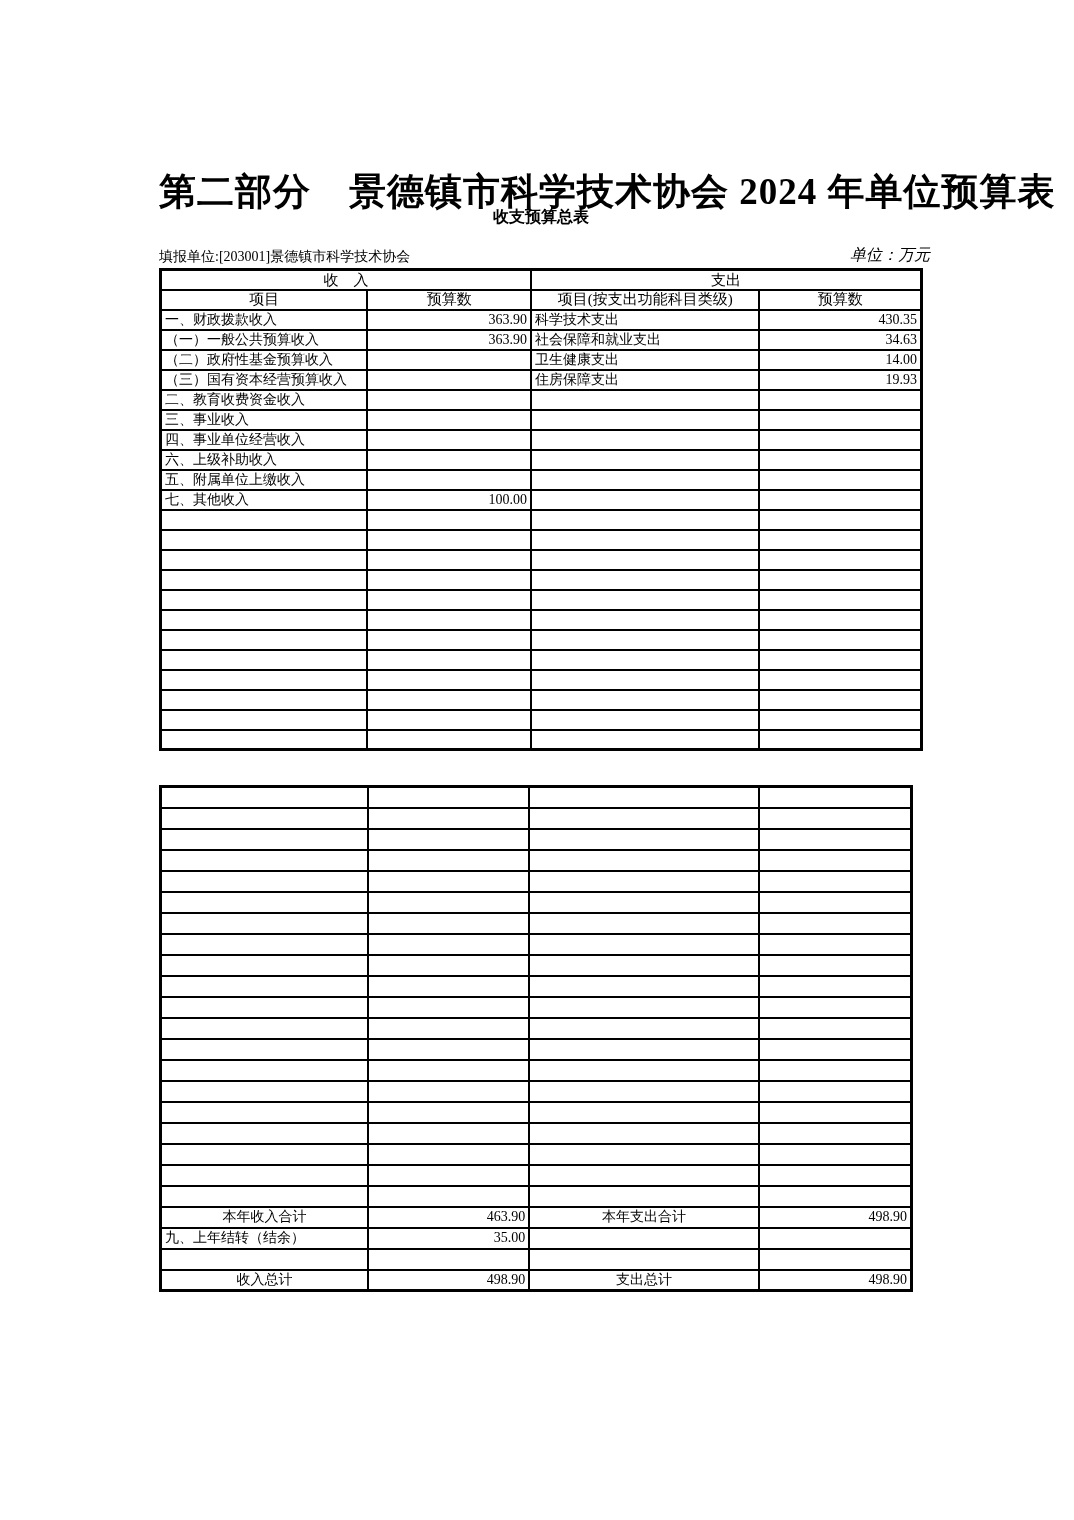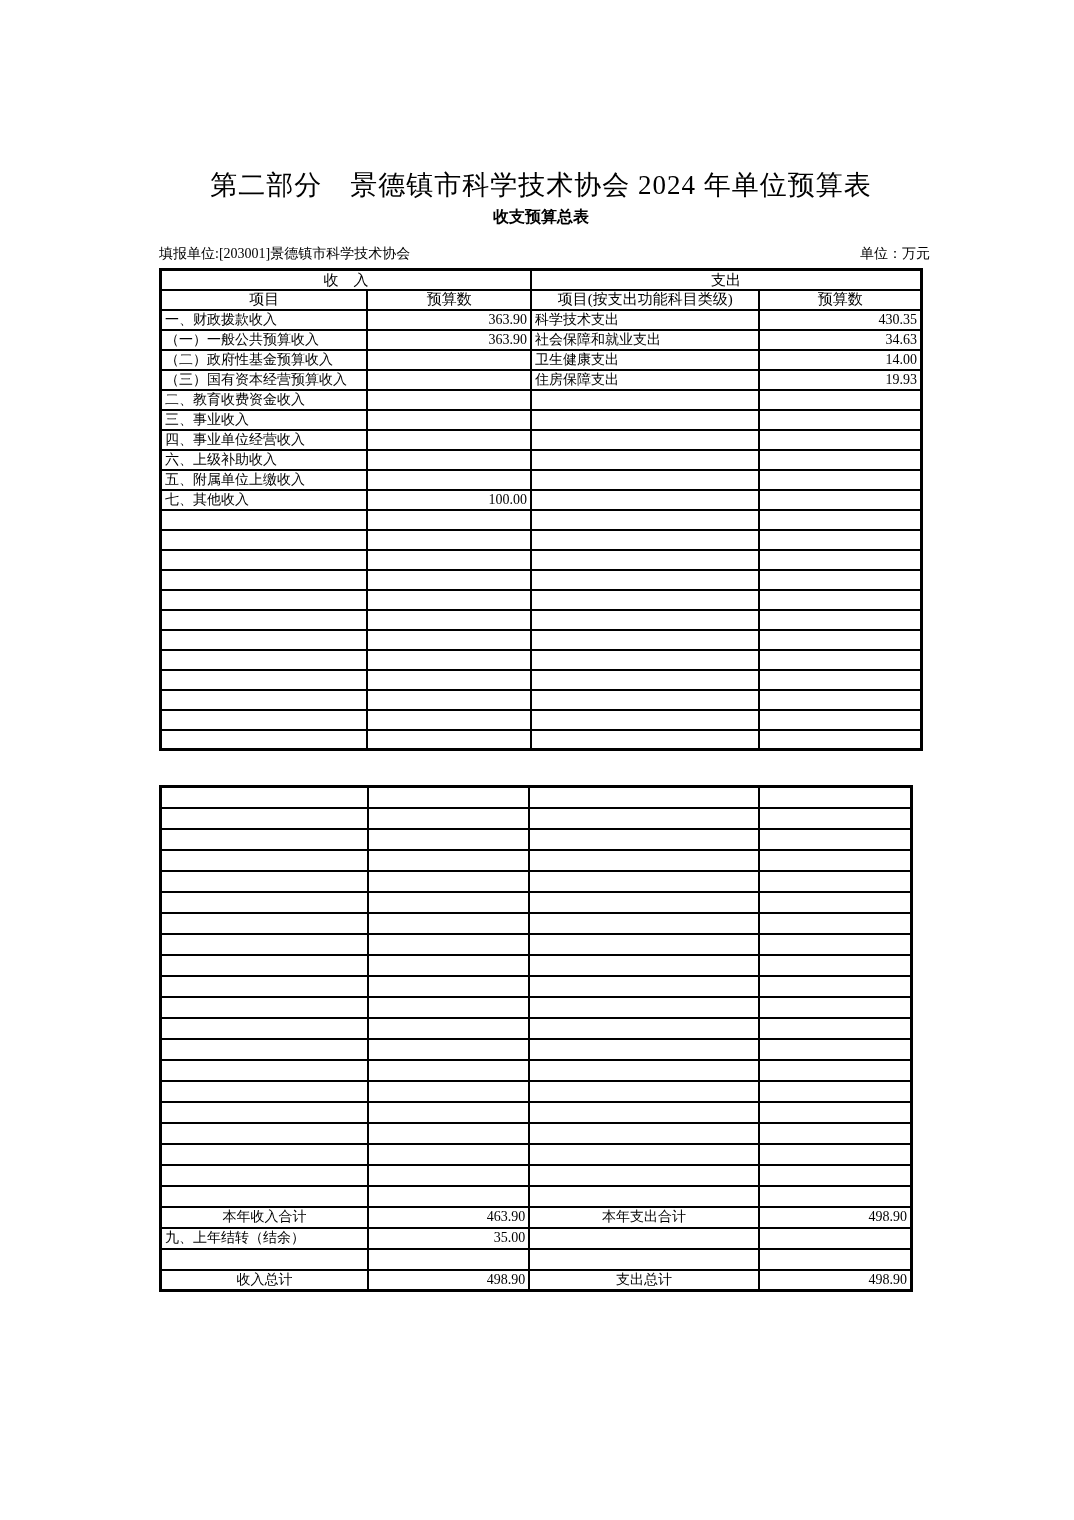--- a/index.html
+++ b/index.html
@@ -6,33 +6,33 @@
   html, body { margin: 0; padding: 0; background: #ffffff; }
   body {
     width: 1074px; height: 1520px;
     font-family: "Liberation Serif", "DejaVu Serif", serif;
     color: #000;
   }
   .sheet { position: relative; width: 1074px; height: 1520px; background: #fff; overflow: hidden; }
 
   .title {
     position: absolute; top: 167px; left: 159px; width: 764px;
-    text-align: center; font-size: 27px; font-weight: normal;
+    text-align: center; font-size: 37px; font-weight: bold;
     white-space: nowrap; letter-spacing: 1px;
   }
   .subtitle {
     position: absolute; top: 207px; left: 159px; width: 764px;
     text-align: center; font-size: 16px; font-weight: bold;
   }
   .meta {
     position: absolute; top: 245px; left: 159px; width: 771px;
     display: flex; justify-content: space-between; align-items: flex-end;
     font-size: 14px;
   }
-  .meta .unit-note { font-size: 14px; }
+  .meta .unit-note { font-size: 16px; font-style: italic; }
 
   table.budget {
     border-collapse: collapse; table-layout: fixed;
     border: 3px solid #000;
     background: #fff;
     padding-left: 6px;
   }
   table.budget th, table.budget td {
     border: 2px solid #000;
     font-size: 14px; font-weight: normal;

